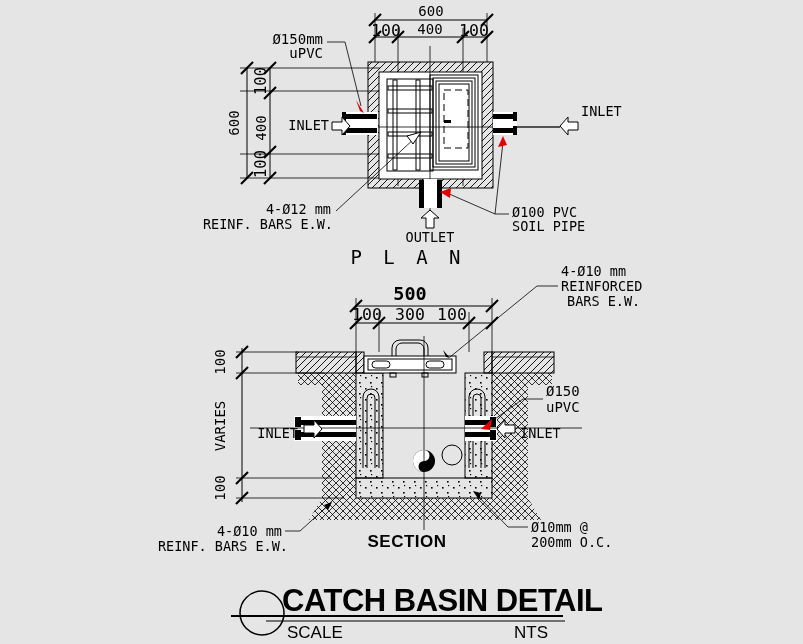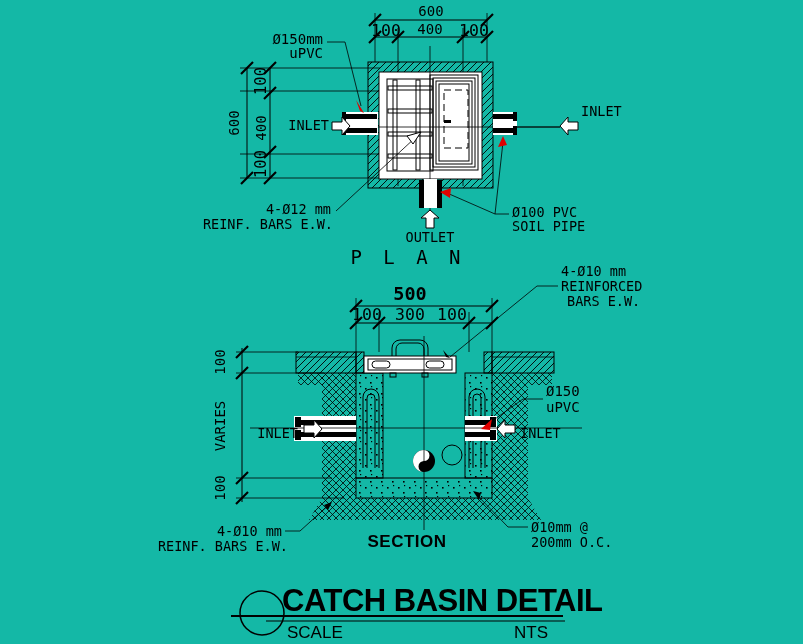--- a/index.html
+++ b/index.html
@@ -1,16 +1,16 @@
 <!DOCTYPE html>
 <html><head>
 <meta charset="utf-8">
 <style>
   html,body{margin:0;padding:0;background:#fff;}
-  #stage{position:relative;width:803px;height:644px;background:#14b8a6;overflow:hidden;}
+  #stage{position:relative;width:803px;height:644px;background:#e5e5e5;overflow:hidden;}
   svg{position:absolute;left:0;top:0;}
   text{font-family:"DejaVu Sans Mono","Liberation Mono",monospace;fill:#000;}
   .t13{font-size:13.5px;}
   .t14{font-size:14px;}
   .t15{font-size:15.5px;}
   .t16{font-size:16.5px;}
   .t18{font-size:18.5px;font-weight:bold;}
   .mid{text-anchor:middle;}
   .end{text-anchor:end;}
   .sans{font-family:"Liberation Sans","DejaVu Sans",sans-serif;}

